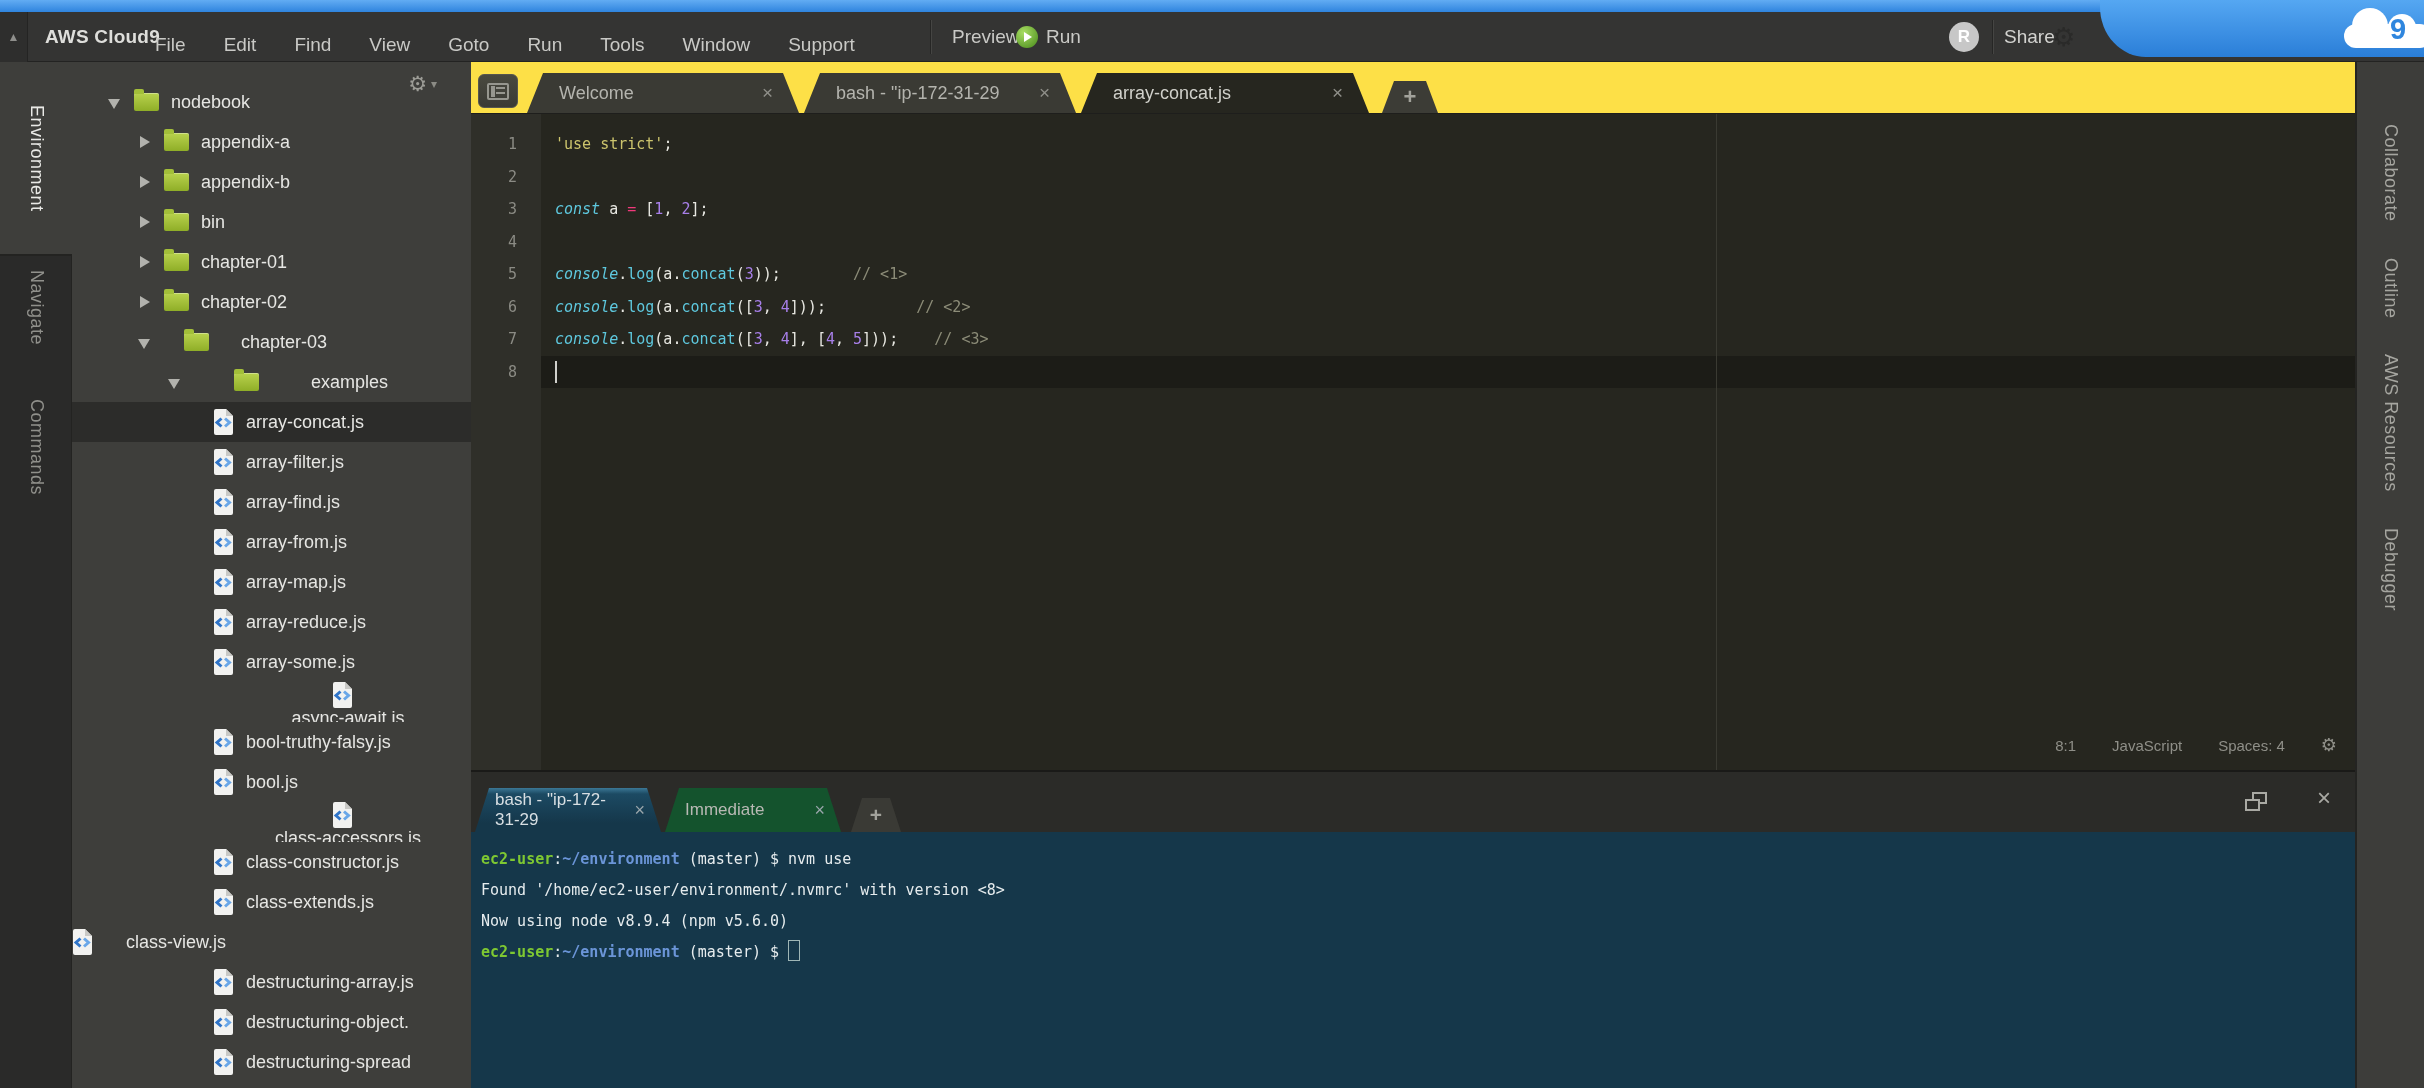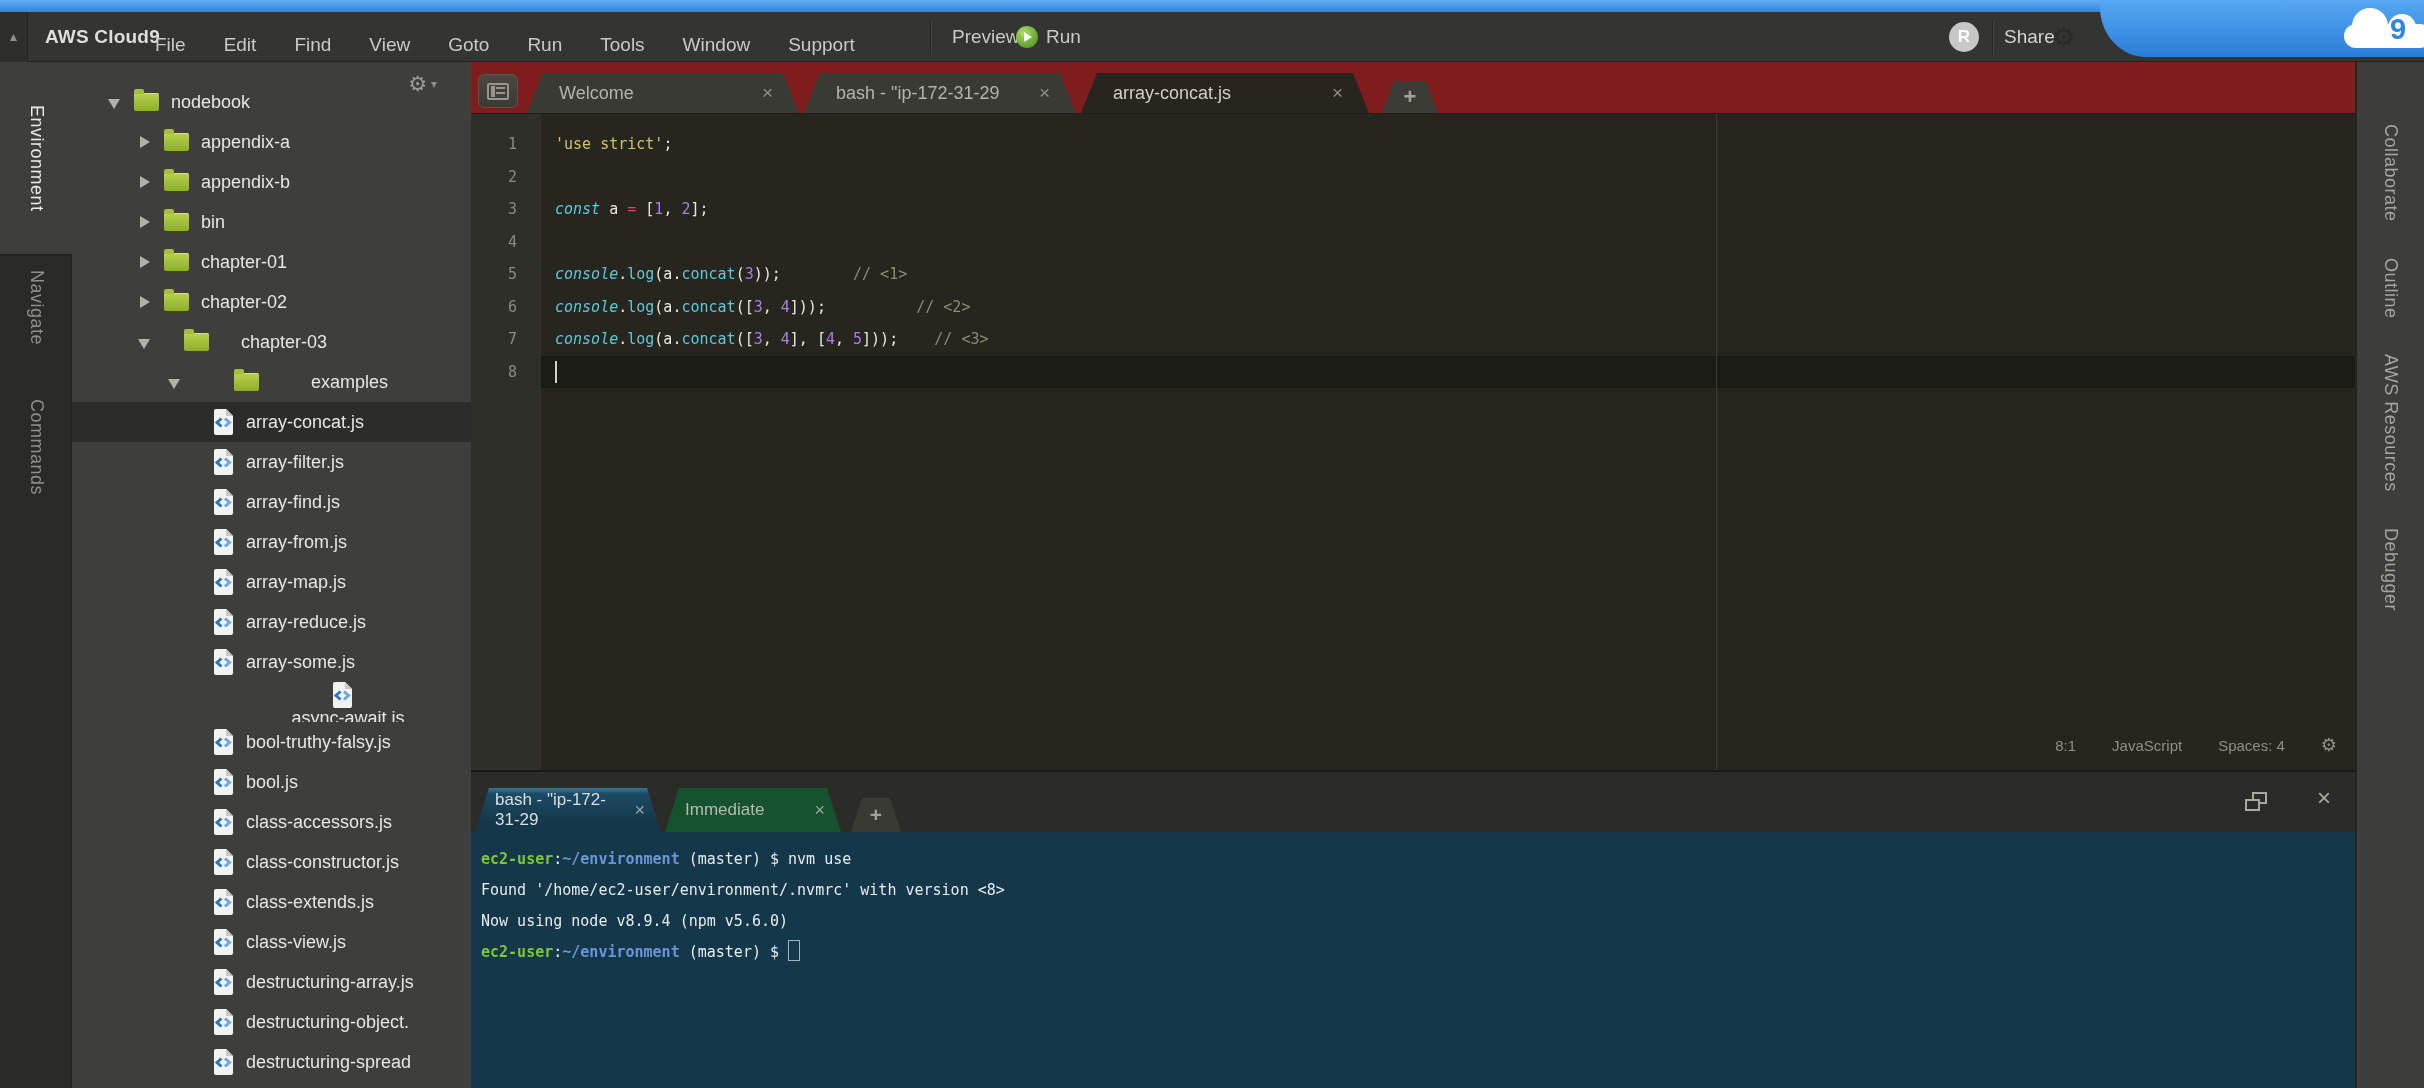--- a/index.html
+++ b/index.html
@@ -66,21 +66,21 @@
     border-left:10px solid #b2b2ad; border-top:6px solid transparent; border-bottom:6px solid transparent; }
   .tw .tri-e { position:absolute; left:1px; top:4px; width:0; height:0;
     border-top:10px solid #b2b2ad; border-left:6px solid transparent; border-right:6px solid transparent; }
   .folder-ic { width:25px; height:18px; flex:0 0 auto; position:relative;
     background:linear-gradient(#b9d24e,#8fae27); border-radius:2px; box-shadow:inset 0 1px 0 rgba(255,255,255,.35); }
   .folder-ic::before { content:""; position:absolute; left:0; top:-4px; width:10px; height:5px;
     background:#a3bf39; border-radius:2px 2px 0 0; }
   .file-ic { width:21px; height:26px; flex:0 0 auto; }
   
   .editor { position:absolute; left:471px; top:62px; width:1884px; height:708px; background:#26261f; }
-  .etabbar { position:absolute; left:0; top:0; width:1884px; height:52px; background:#7f1d1d;
+  .etabbar { position:absolute; left:0; top:0; width:1884px; height:52px; background:#fde047;
     border-bottom:1px solid #1e1e1c; }
   .tab-list-btn { position:absolute; left:7px; top:12px; width:40px; height:34px; border-radius:6px;
     background:linear-gradient(#49493f,#3a3a35); border:1px solid #56564f;
     display:flex; align-items:center; justify-content:center; }
   .tlb-icon { width:22px; height:17px; border:2px solid #96968f; border-radius:2px; position:relative; }
   .tlb-icon::before { content:""; position:absolute; left:2px; top:1px; width:4px; height:11px; background:#96968f; }
   .tlb-icon::after { content:""; position:absolute; right:2px; top:2px; width:9px; height:9px;
     background:repeating-linear-gradient(180deg,#96968f 0 2px,transparent 2px 5px); }
   .etabs { position:absolute; left:56px; bottom:0; display:flex; align-items:flex-end; gap:5px; }
   .etab { height:40px; width:272px; display:flex; align-items:center; justify-content:space-between;
@@ -333,21 +333,21 @@
         </div>
         <div class="tree-row" style="padding-left: 141px;">
           <span class="file-ic"><svg width="21" height="26" viewBox="0 0 21 26">
               <path d="M1 2 a2 2 0 0 1 2-2 h10 l7 7 v17 a2 2 0 0 1 -2 2 h-15 a2 2 0 0 1 -2-2 z" fill="#f2f2f0"></path>
               <path d="M13 0 l7 7 h-7 z" fill="#c9c9c6"></path>
               <path d="M8.5 9.5 L4 13.5 L8.5 17.5" stroke="#2f74c8" stroke-width="3" fill="none"></path>
               <path d="M12 9.5 L16.5 13.5 L12 17.5" stroke="#6aa7e8" stroke-width="3" fill="none"></path>
             </svg></span>
           <span class="t-label">bool.js</span>
         </div>
-        <div class="tree-row" style="padding-left: 141px;">
+        <div class="tree-row" style="padding-left: 141px; flex-direction: column;">
           <span class="file-ic"><svg width="21" height="26" viewBox="0 0 21 26">
               <path d="M1 2 a2 2 0 0 1 2-2 h10 l7 7 v17 a2 2 0 0 1 -2 2 h-15 a2 2 0 0 1 -2-2 z" fill="#f2f2f0"></path>
               <path d="M13 0 l7 7 h-7 z" fill="#c9c9c6"></path>
               <path d="M8.5 9.5 L4 13.5 L8.5 17.5" stroke="#2f74c8" stroke-width="3" fill="none"></path>
               <path d="M12 9.5 L16.5 13.5 L12 17.5" stroke="#6aa7e8" stroke-width="3" fill="none"></path>
             </svg></span>
           <span class="t-label">class-accessors.js</span>
         </div>
         <div class="tree-row" style="padding-left: 141px;">
           <span class="file-ic"><svg width="21" height="26" viewBox="0 0 21 26">
@@ -360,21 +360,21 @@
         </div>
         <div class="tree-row" style="padding-left: 141px;">
           <span class="file-ic"><svg width="21" height="26" viewBox="0 0 21 26">
               <path d="M1 2 a2 2 0 0 1 2-2 h10 l7 7 v17 a2 2 0 0 1 -2 2 h-15 a2 2 0 0 1 -2-2 z" fill="#f2f2f0"></path>
               <path d="M13 0 l7 7 h-7 z" fill="#c9c9c6"></path>
               <path d="M8.5 9.5 L4 13.5 L8.5 17.5" stroke="#2f74c8" stroke-width="3" fill="none"></path>
               <path d="M12 9.5 L16.5 13.5 L12 17.5" stroke="#6aa7e8" stroke-width="3" fill="none"></path>
             </svg></span>
           <span class="t-label">class-extends.js</span>
         </div>
-        <div class="tree-row" style="padding-left: 141px;">
+        <div class="tree-row" style=" gap: 21px;">
           <span class="file-ic"><svg width="21" height="26" viewBox="0 0 21 26">
               <path d="M1 2 a2 2 0 0 1 2-2 h10 l7 7 v17 a2 2 0 0 1 -2 2 h-15 a2 2 0 0 1 -2-2 z" fill="#f2f2f0"></path>
               <path d="M13 0 l7 7 h-7 z" fill="#c9c9c6"></path>
               <path d="M8.5 9.5 L4 13.5 L8.5 17.5" stroke="#2f74c8" stroke-width="3" fill="none"></path>
               <path d="M12 9.5 L16.5 13.5 L12 17.5" stroke="#6aa7e8" stroke-width="3" fill="none"></path>
             </svg></span>
           <span class="t-label">class-view.js</span>
         </div>
         <div class="tree-row" style="padding-left: 141px;">
           <span class="file-ic"><svg width="21" height="26" viewBox="0 0 21 26">

